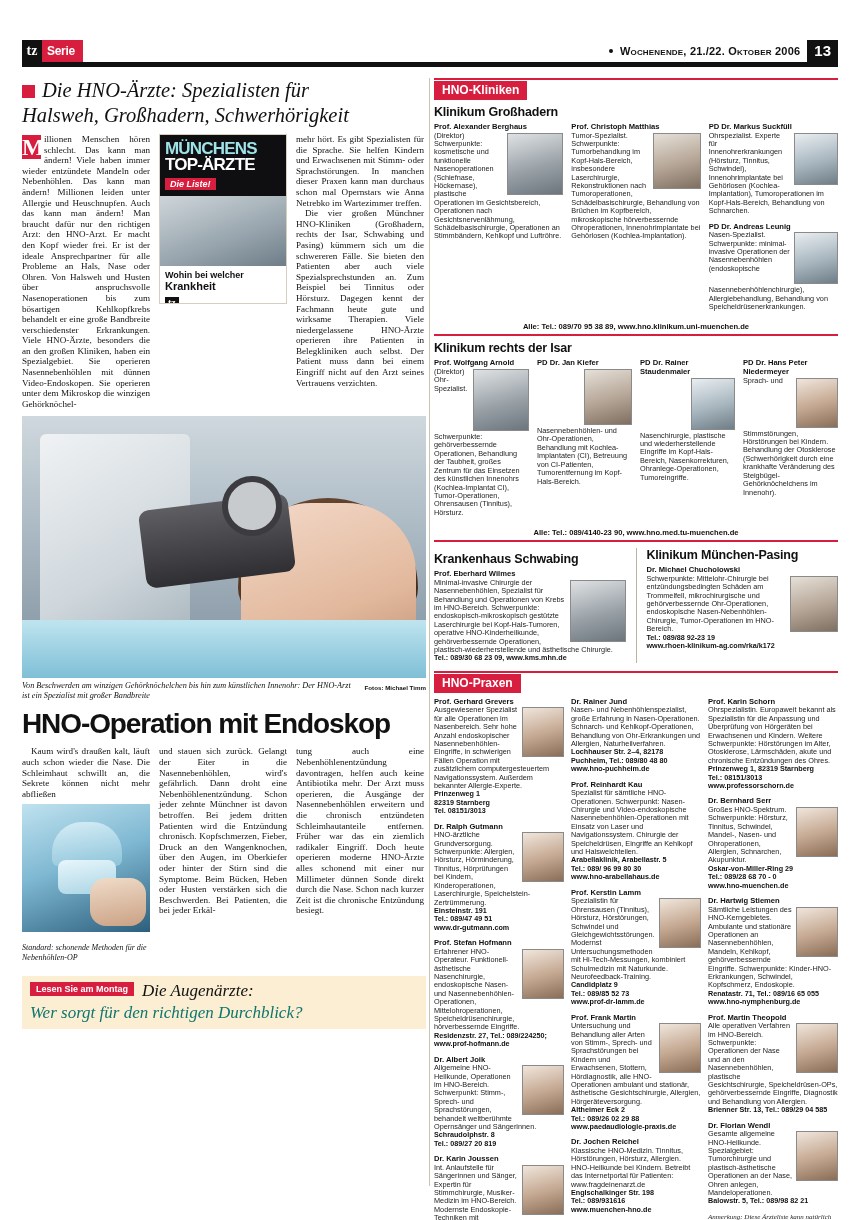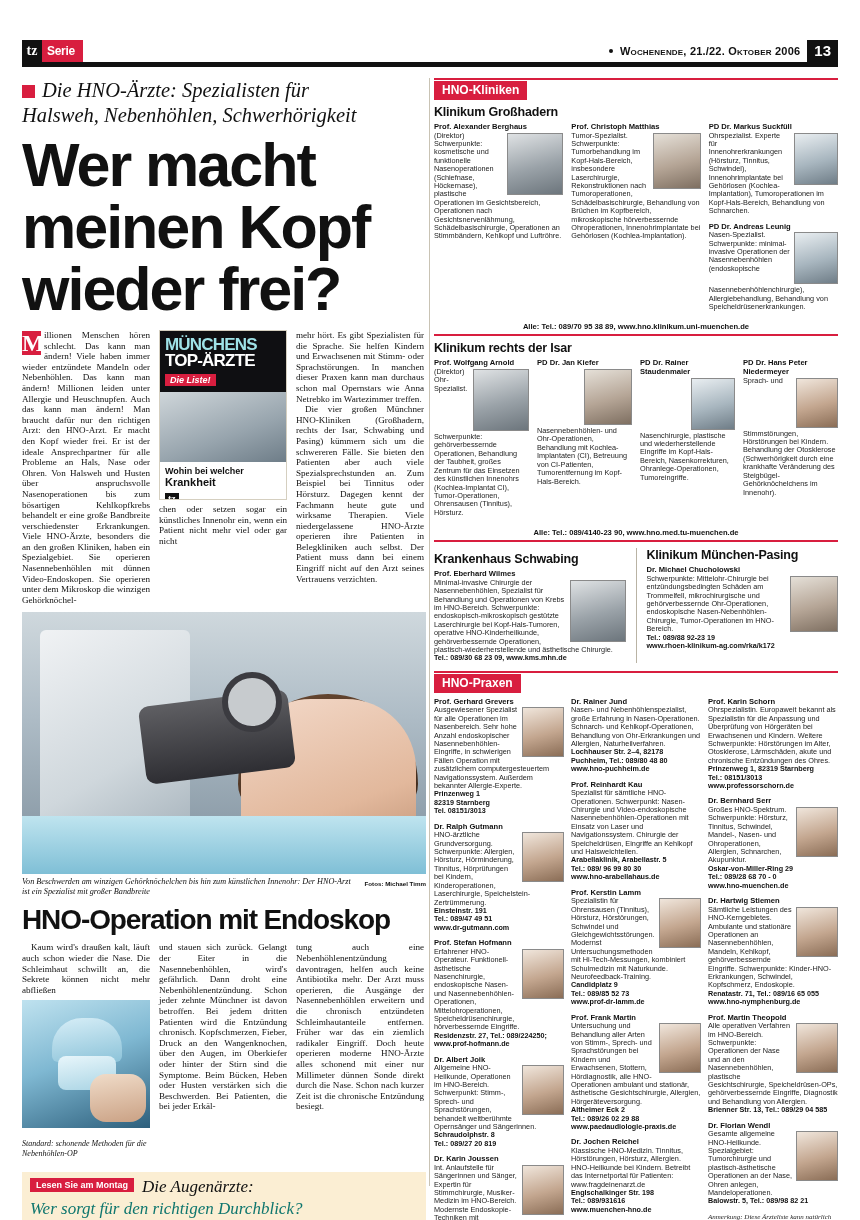--- a/index.html
+++ b/index.html
@@ -210,48 +210,42 @@
     </div>
     <div class="mast-rule"></div>
   </div>
 
   <div class="vrule"></div>
 
   <div class="left-col">
 
     <div class="kicker">
       <span class="sq"></span><span>Die HNO-Ärzte: Spezialisten für</span><br>
-      <span>Halsweh, Nebenhöhlen, Schwerhörigkeit</span>
-    </div>
-
-    <div class="headline">
-      <div>Wer macht</div>
-      <div>meinen Kopf</div>
-      <div>wieder frei?</div>
-    </div>
+      <span>Halsweh, Großhadern, Schwerhörigkeit</span>
+    </div>
+
 
     <div class="lead-wrap">
       <div class="lead-c">
         <p class="bodytext"><span class="dropcap">M</span><span>illionen Menschen hören schlecht. Das kann man ändern! Viele haben immer wieder entzündete Mandeln oder Nebenhöhlen. Das kann man ändern! Millionen leiden unter Allergie und Heuschnupfen. Auch das kann man ändern! Man braucht dafür nur den richtigen Arzt: den HNO-Arzt. Er macht den Kopf wieder frei. Er ist der ideale Ansprechpartner für alle Probleme an Hals, Nase oder Ohren. Von Halsweh und Husten über anspruchsvolle Nasenoperationen bis zum bösartigen Kehlkopfkrebs behandelt er eine große Bandbreite verschiedenster Erkrankungen. Viele HNO-Ärzte, besonders die an den großen Kliniken, haben ein Spezialgebiet. Sie operieren Nasennebenhöhlen mit dünnen Video-Endoskopen. Sie operieren unter dem Mikroskop die winzigen Gehörknöchel-</span></p>
       </div>
       <div class="lead-c">
         <div class="cover-box">
           <div class="cover-top">
             <div class="cover-t1">MÜNCHENS</div>
             <div class="cover-t2">TOP-ÄRZTE</div>
             <div class="cover-redbar">Die Liste!</div>
           </div>
           <div class="cover-mid"></div>
           <div class="cover-bot">
             <div class="cover-b1">Wohin bei welcher</div>
             <div class="cover-b2">Krankheit</div>
             <div class="cover-logo">tz</div>
           </div>
         </div>
-        <p class="bodytext" style="margin-top:4px">chen oder setzen sogar ein künstliches Innenohr ein, wenn ein Patient nicht mehr viel oder gar nicht</p>
       </div>
       <div class="lead-c">
         <p class="bodytext">mehr hört. Es gibt Spezialisten für die Sprache. Sie helfen Kindern und Erwachsenen mit Stimm- oder Sprachstörungen. In manchen dieser Praxen kann man durchaus schon mal Opernstars wie Anna Netrebko im Wartezimmer treffen.</p>
         <p class="bodytext ind">Die vier großen Münchner HNO-Kliniken (Großhadern, rechts der Isar, Schwabing und Pasing) kümmern sich um die schwereren Fälle. Sie bieten den Patienten aber auch viele Spezialsprechstunden an. Zum Beispiel bei Tinnitus oder Hörsturz. Dagegen kennt der Fachmann heute gute und wirksame Therapien. Viele niedergelassene HNO-Ärzte operieren ihre Patienten in Belegkliniken auch selbst. Der Patient muss dann bei einem Eingriff nicht auf den Arzt seines Vertrauens verzichten.</p>
       </div>
     </div>
 
     <div class="bigphoto">
       <div class="bp-doc"></div>
       <div class="bp-hair"></div>

